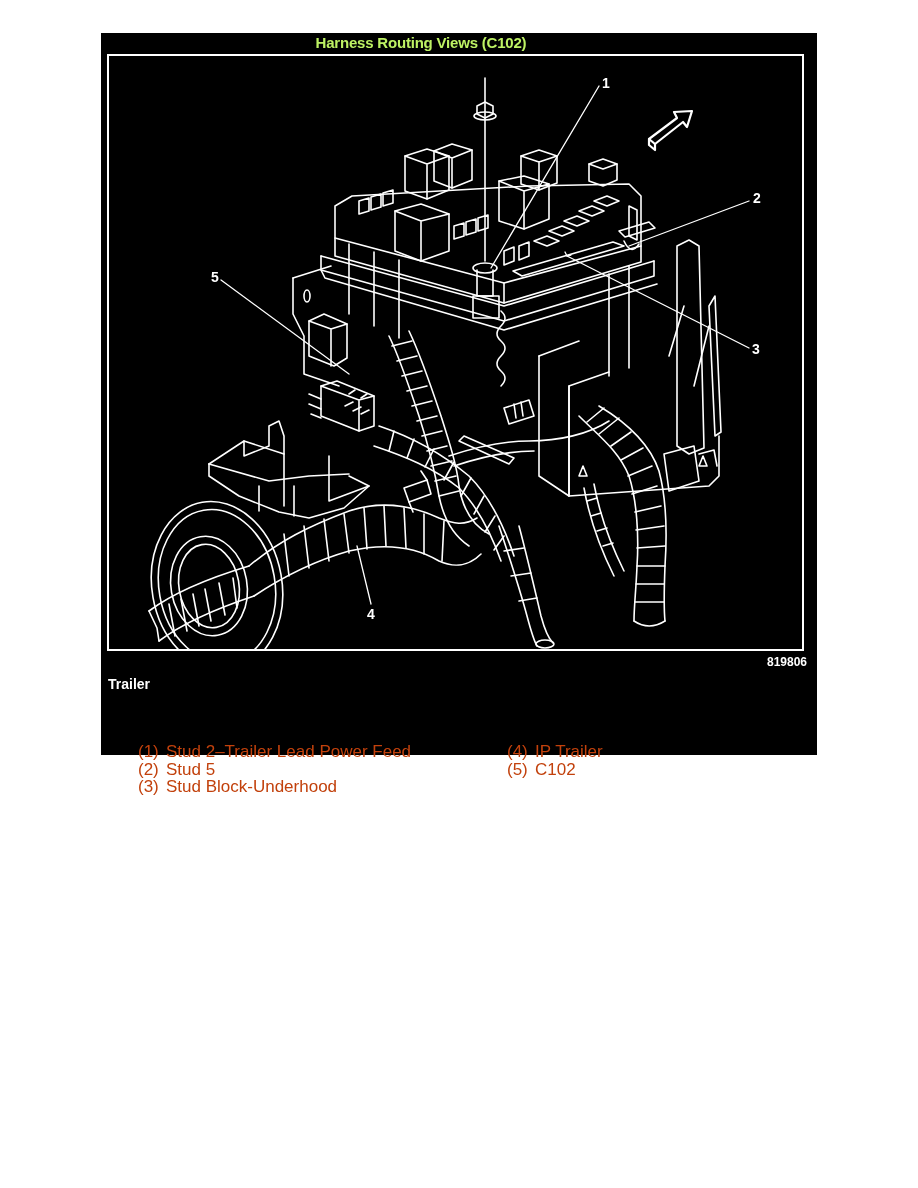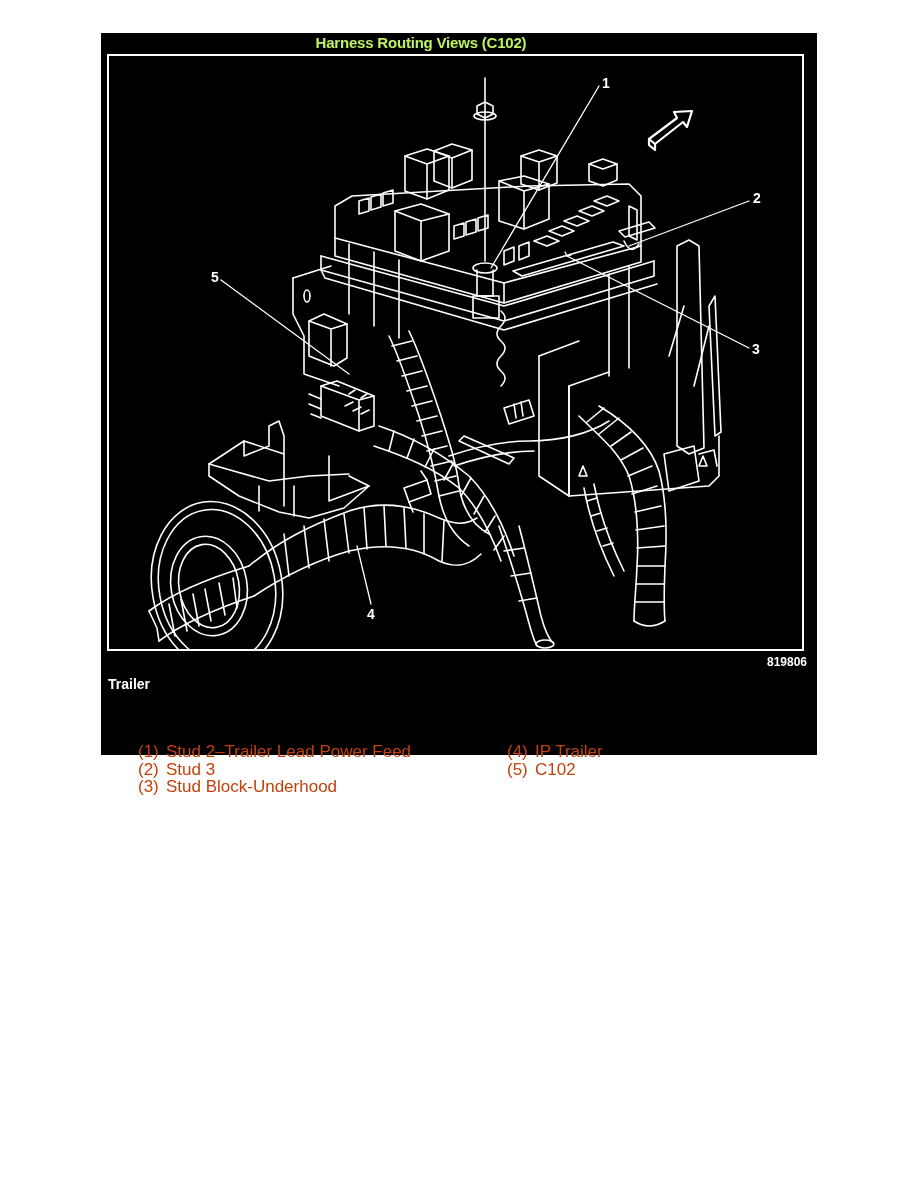--- a/index.html
+++ b/index.html
@@ -261,21 +261,21 @@
 
   <div class="figure-id">819806</div>
 
   <div class="legend-title">Trailer</div>
 
   <div class="legend-col left">
     <div class="legend-item">
       <span class="legend-num">(1)</span><span>Stud 2–Trailer Lead Power Feed</span>
     </div>
     <div class="legend-item">
-      <span class="legend-num">(2)</span><span>Stud 3</span>
+      <span class="legend-num">(2)</span><span>Stud 5</span>
     </div>
     <div class="legend-item">
       <span class="legend-num">(3)</span><span>Stud Block-Underhood</span>
     </div>
   </div>
 
   <div class="legend-col right">
     <div class="legend-item">
       <span class="legend-num">(4)</span><span>IP Trailer</span>
     </div>

